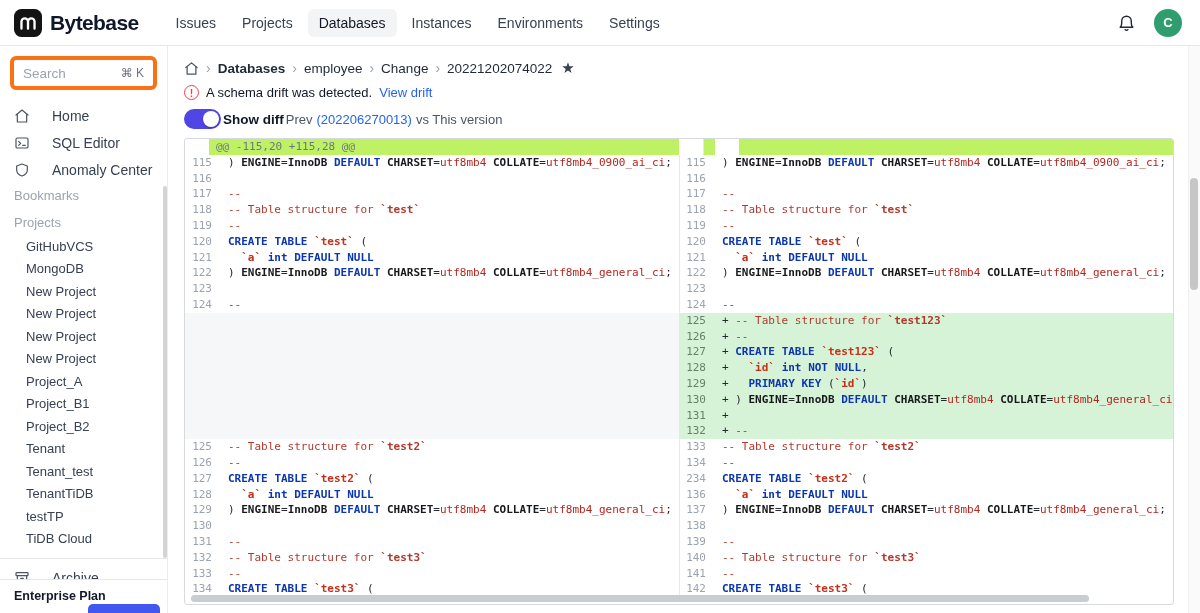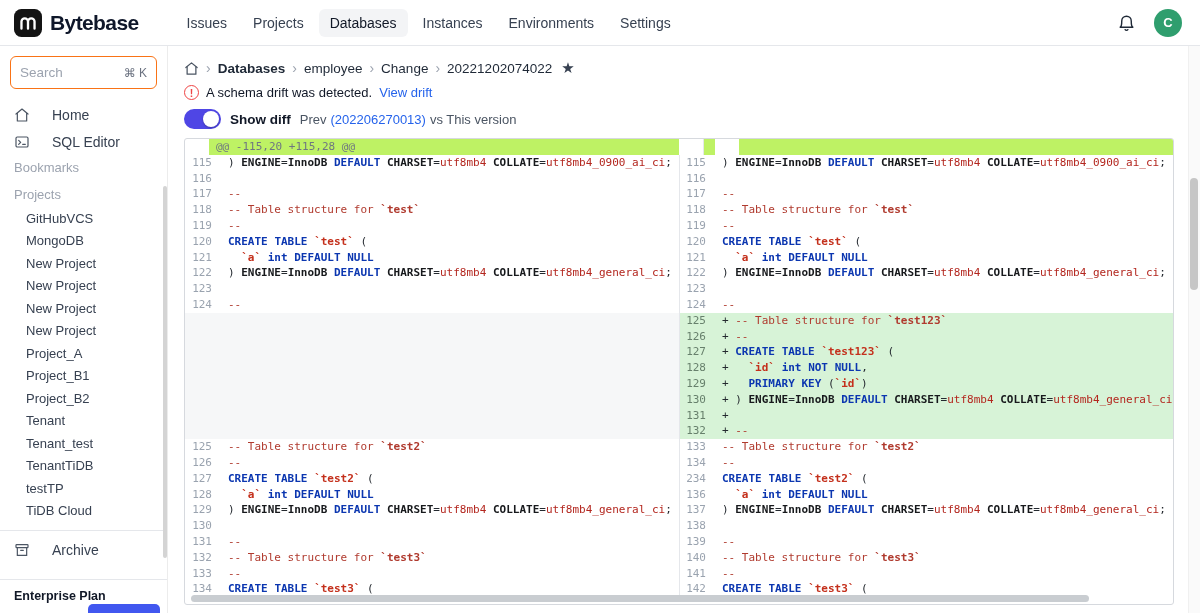--- a/index.html
+++ b/index.html
@@ -1,37 +1,37 @@
 <!DOCTYPE html>
 <html><head>
 <meta charset="utf-8">
 <style>
   * { margin:0; padding:0; box-sizing:border-box; }
   html,body { width:1200px; height:613px; overflow:hidden; background:#fff;
               font-family:"Liberation Sans", sans-serif; color:#111827; }
 
   
   .topnav { height:46px; display:flex; align-items:center; padding:0 18px 0 14px;
-            border-bottom:1px solid #e5e7eb; background:#fff; position:relative; z-index:3;gap:11px; }
+            border-bottom:1px solid #e5e7eb; background:#fff; position:relative; z-index:3; }
   .brand { display:flex; align-items:center; gap:8px; cursor:pointer; }
   .brand-text { font-size:21px; font-weight:800; letter-spacing:-0.6px; color:#0f172a; }
   .nav-links { display:flex; gap:4px; margin-left:26px;align-items:center; }
   .nav-link { padding:6px 11px; border-radius:6px; font-size:14px; color:#374151; cursor:pointer; }
   .nav-link.active { background:#f3f4f6; color:#111827; }
   .topnav-right { margin-left:auto; display:flex; align-items:center; gap:18px; }
   .iconbtn { display:flex; align-items:center; cursor:pointer; }
   .avatar { width:28px; height:28px; border-radius:50%; background:#2f9e6e; color:#fff;
             font-weight:700; font-size:13px; display:flex; align-items:center; justify-content:center; cursor:pointer; }
 
   
   .layout { display:flex; height:567px; position:relative; }
 
   
   .sidebar { width:168px; flex:none; position:relative; border-right:1px solid #ececec; padding-top:10px; background:#fff; }
-  .search-box { margin:0 10px 12px 10px; height:33px; border:1px solid #f97316; border-radius:6px;
+  .search-box { margin:0 10px 12px 10px; height:33px; border:4px solid #f97316; border-radius:6px;
                 display:flex; align-items:center; padding:13px 9px; background:#fff; }
   .search-box input { flex:1; min-width:0; border:0; outline:0; font-size:13.5px; font-family:inherit; color:#111827; }
   .search-box input::placeholder { color:#9ca3af; }
   .kbd { font-size:12px; color:#6b7280; white-space:nowrap; margin-left:4px; }
   .side-item { height:27px; display:flex; align-items:center; gap:22px; padding:0 14px;
                font-size:14px; color:#374151; cursor:pointer; }
   .side-item svg { flex:none; }
   .side-section { height:25px; display:flex; align-items:center; padding:0 14px; font-size:13px; color:#9ca3af; }
   .proj-item { height:22.5px; display:flex; align-items:center; padding:0 10px 0 26px; font-size:13px;
                color:#374151; cursor:pointer; white-space:nowrap; overflow:hidden; }
@@ -47,21 +47,21 @@
   .crumb { color:#1f2937; cursor:pointer; }
   .crumb.strong { font-weight:600; }
   .crumb-sep { color:#9ca3af; font-size:14px; }
   .star { color:#374151; font-size:15px; margin-left:2px; cursor:pointer; }
 
   .alert-row { display:flex; align-items:center; gap:7px; margin-top:5px; font-size:13px; color:#111827; }
   .alert-icon { width:15px; height:15px; border:1.5px solid #ef4444; border-radius:50%; color:#ef4444;
                 font-size:10.5px; font-weight:700; display:flex; align-items:center; justify-content:center; flex:none; }
   .link { color:#2563eb; cursor:pointer; }
 
-  .toolbar { display:flex; align-items:center; gap:9px; margin-top:9px; font-size:13px; color:#4b5563; }
+  .toolbar { display:flex; align-items:center; gap:2px; margin-top:9px; font-size:13px; color:#4b5563; }
   .toggle { width:37px; height:20px; border-radius:10px; background:#4f46e5; position:relative; cursor:pointer; flex:none; }
   .knob { position:absolute; top:2px; right:2px; width:16px; height:16px; background:#fff; border-radius:50%;
           box-shadow:0 1px 2px rgba(0,0,0,.25); }
   .show-diff { font-weight:700; color:#111827; font-size:13.5px; }
   .prev-group { display:flex; align-items:center; gap:4px; }
 
   
   .diff-panel { margin-top:9px; flex:1; border:1px solid #d6d9de; border-radius:3px; position:relative;
                 overflow:hidden; background:#fff; }
   .diff-body { font-family:"DejaVu Sans Mono", monospace; font-size:11px; line-height:15.8px; }
@@ -142,20 +142,28 @@
     </div>
     <div class="side-item">
       <span style="display:flex">
           <svg width="16" height="16" viewBox="0 0 24 24" fill="none" stroke="#4b5563" stroke-width="1.8" stroke-linecap="round" stroke-linejoin="round">
             <rect x="3" y="4.5" width="18" height="15" rx="2"></rect>
             <path d="M7 9.5l3 3-3 3M13 15.5h4"></path>
           </svg>
         </span>
       <span>SQL Editor</span>
     </div>
+    <div class="side-item">
+      <span style="display:flex">
+          <svg width="16" height="16" viewBox="0 0 24 24" fill="none" stroke="#4b5563" stroke-width="1.8" stroke-linejoin="round">
+            <path d="M12 3l8 3v6c0 4.5-3.2 7.5-8 9-4.8-1.5-8-4.5-8-9V6z"></path>
+          </svg>
+        </span>
+      <span>Anomaly Center</span>
+    </div>
 
     <div class="side-section">Bookmarks</div>
     <div class="side-section" style="margin-top:2px">Projects</div>
 
     <div id="project-list">
         <div class="proj-item">GitHubVCS</div>
         <div class="proj-item">MongoDB</div>
         <div class="proj-item">New Project</div>
         <div class="proj-item">New Project</div>
         <div class="proj-item">New Project</div>

